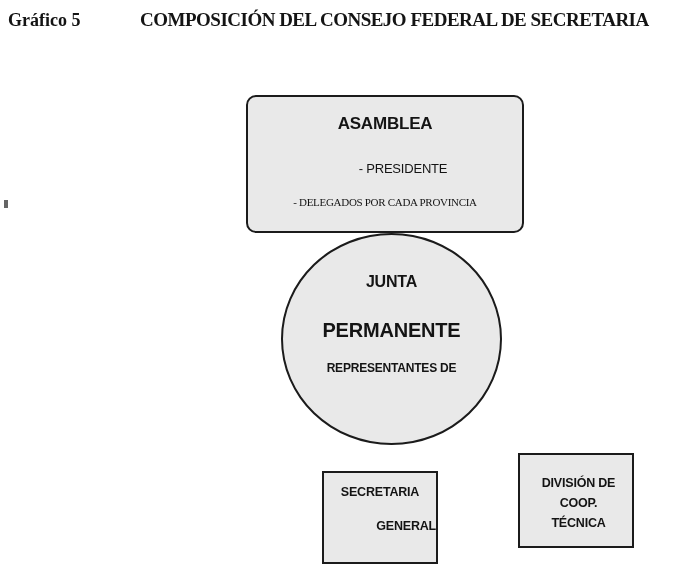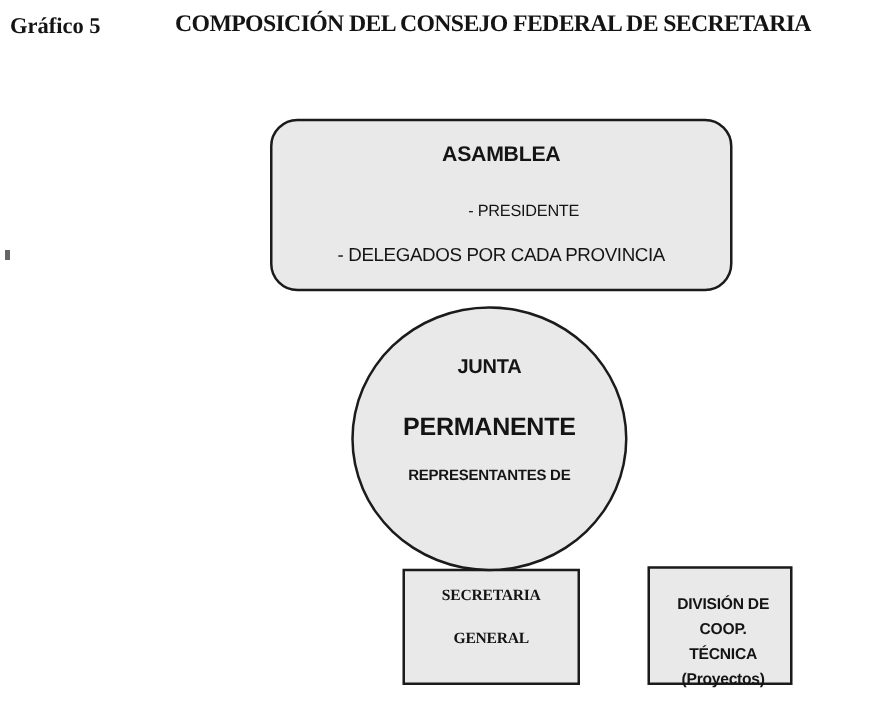--- a/index.html
+++ b/index.html
@@ -20,45 +20,45 @@
              font-family:"Liberation Serif",serif;font-weight:bold;font-size:19px;
              letter-spacing:-0.5px;}
 
   
   .artifact-dot{position:absolute;left:4px;top:200px;width:4px;height:8px;
                 background:#4a4a4a;opacity:.85;}
 
   
   .node{position:absolute;background:var(--shape-fill);border:2px solid var(--shape-border);}
 
-  .asamblea{left:216px;top:95px;width:370px;height:138px;border-radius:22px;
+  .asamblea{left:246px;top:95px;width:278px;height:138px;border-radius:10px;
             border-width:2.5px;z-index:2;text-align:center;}
   .asamblea .box-title{position:absolute;left:0;right:0;top:17px;
                        font-weight:bold;font-size:17px;letter-spacing:-0.2px;}
   .asamblea .box-item-1{position:absolute;left:0;right:0;top:64px;
                         font-size:13px;letter-spacing:-0.2px;padding-left:36px;}
   .asamblea .box-item-2{position:absolute;left:0;right:0;top:99px;
-                        font-size:15px;letter-spacing:-0.3px;}
+                        font-size:11px;letter-spacing:-0.3px;font-family:Liberation Serif, serif;}
 
   .junta{left:281px;top:233px;width:221px;height:212px;border-radius:50%;z-index:1;
-         text-align:center;margin-top:12px;}
+         text-align:center;}
   .junta .circle-title-1{position:absolute;left:0;right:0;top:38px;
                          font-weight:bold;font-size:16px;letter-spacing:-0.2px;}
   .junta .circle-title-2{position:absolute;left:0;right:0;top:84px;
                          font-weight:bold;font-size:20px;letter-spacing:-0.2px;}
   .junta .circle-sub{position:absolute;left:0;right:0;top:123px;text-align:center;}
   .junta .circle-sub .sub-inner{display:inline-block;text-align:left;
                                 font-weight:600;font-size:12px;line-height:21px;
                                 letter-spacing:-0.2px;}
 
-  .secretaria{left:322px;top:455px;width:142px;height:93px;text-align:center;font-family:Liberation Serif, serif;}
+  .secretaria{left:322px;top:471px;width:116px;height:93px;text-align:center;}
   .secretaria .row-1{position:absolute;left:0;right:0;top:12px;
                      font-weight:bold;font-size:12.5px;letter-spacing:-0.2px;}
   .secretaria .row-2{position:absolute;left:0;right:0;top:46px;
-                     font-weight:bold;font-size:12.5px;letter-spacing:-0.2px;}
+                     font-weight:bold;font-size:12.5px;letter-spacing:-0.2px;text-align:right;}
 
   .division{left:518px;top:453px;width:116px;height:95px;padding:18px 6px 0 11px;
             text-align:center;}
   .division .d-line{font-weight:bold;font-size:12.5px;line-height:20px;
                     letter-spacing:-0.2px;}
 </style>
 </head>
 <body>
 
 <div class="page">
@@ -85,16 +85,15 @@
   </div>
 
   <div class="node secretaria">
     <div class="row-1">SECRETARIA</div>
     <div class="row-2">GENERAL</div>
   </div>
 
   <div class="node division">
     <div class="d-line">DIVISIÓN DE</div>
     <div class="d-line">COOP. TÉCNICA</div>
-    <div class="d-line">(Proyectos)</div>
   </div>
 
 </div>
 
 </body></html>

